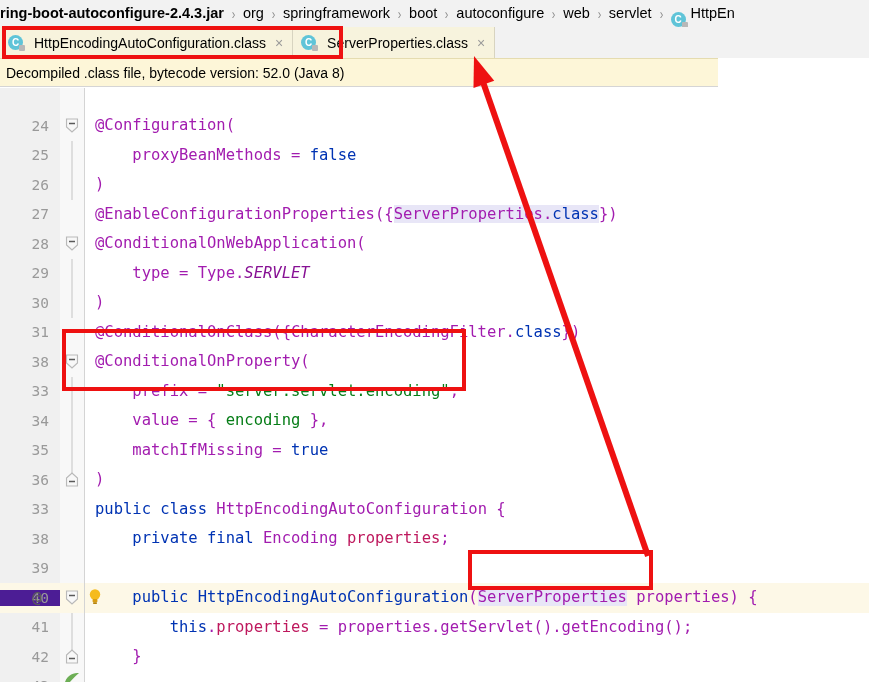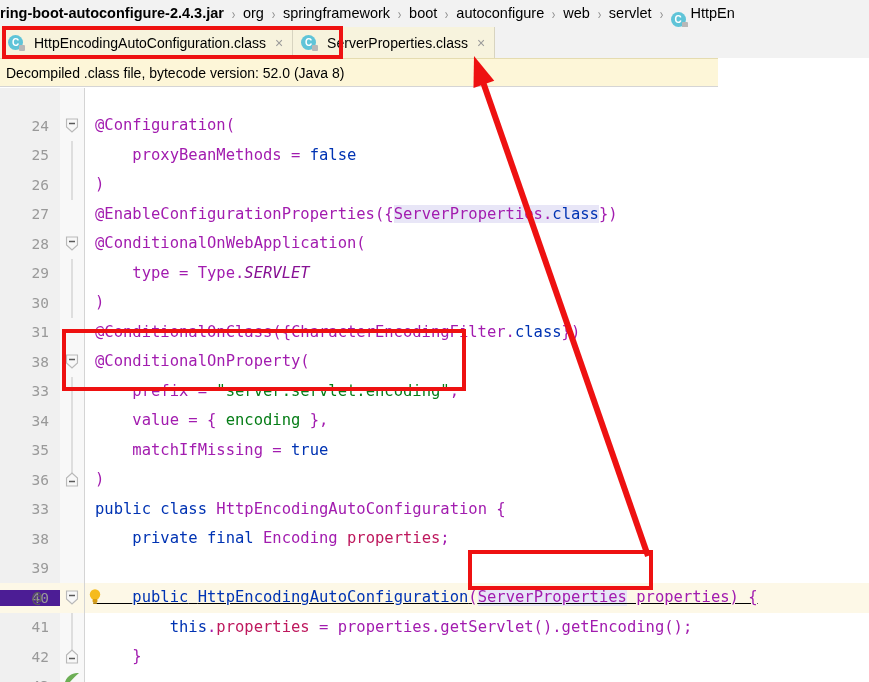--- a/index.html
+++ b/index.html
@@ -323,21 +323,21 @@
         <div class="row"><div class="linenum-box">33</div><div class="fold-box"></div><div class="code"><span class="kw">public</span><span class="ident"> </span><span class="kw">class</span><span class="ident"> HttpEncodingAutoConfiguration {</span></div></div>
         <div class="row"><div class="linenum-box">38</div><div class="fold-box"></div><div class="code"><span class="ident">    </span><span class="kw">private</span><span class="ident"> </span><span class="kw">final</span><span class="ident"> Encoding </span><span class="field">properties</span><span class="ident">;</span></div></div>
         <div class="row"><div class="linenum-box">39</div><div class="fold-box"></div><div class="code"><span class="ident"></span></div></div>
         <div class="row highlight"><div class="linenum-box" style="background: #4c1d95;">40</div><span class="at-marker">@</span><div class="fold-box" style="background: rgb(253, 248, 231);"><svg class="fold-start" viewBox="0 0 13 15">
               <path d="M1 1 H12 V9 L6.5 14 L1 9 Z" fill="#f8f8f8" stroke="#b9b9b9" stroke-width="1.2"></path>
               <line x1="3.5" y1="5.5" x2="9.5" y2="5.5" stroke="#5a5a5a" stroke-width="1.3"></line>
             </svg></div><span class="bulb"><svg viewBox="0 0 14 18" width="14" height="18">
               <circle cx="7" cy="6.5" r="5.2" fill="#f5bb1d"></circle>
               <rect x="4.6" y="11" width="4.8" height="3.2" rx="0.7" fill="#d79c12"></rect>
               <rect x="5" y="14.3" width="4" height="1.6" rx="0.7" fill="#b5830c"></rect>
-            </svg></span><div class="code" style="background: rgb(253, 248, 231); text-decoration: underline;"><span class="ident">    </span><span class="kw">public</span><span class="ident"> </span><span class="kw">HttpEncodingAutoConfiguration</span><span class="ident">(</span><span class="ident hl">ServerProperties</span><span class="ident"> properties) {</span></div></div>
+            </svg></span><div class="code" style="background: rgb(253, 248, 231);"><span class="ident">    </span><span class="kw">public</span><span class="ident"> </span><span class="kw">HttpEncodingAutoConfiguration</span><span class="ident">(</span><span class="ident hl">ServerProperties</span><span class="ident"> properties) {</span></div></div>
         <div class="row"><div class="linenum-box">41</div><div class="fold-box"><div class="fold-line"></div></div><div class="code"><span class="ident">        </span><span class="kw">this</span><span class="ident">.</span><span class="field">properties</span><span class="ident"> = properties.getServlet().getEncoding();</span></div></div>
         <div class="row"><div class="linenum-box">42</div><div class="fold-box"><div class="fold-line" style="bottom:50%"></div><svg class="fold-end" viewBox="0 0 13 15">
               <path d="M1 14 H12 V6 L6.5 1 L1 6 Z" fill="#f8f8f8" stroke="#b9b9b9" stroke-width="1.2"></path>
               <line x1="3.5" y1="9.5" x2="9.5" y2="9.5" stroke="#5a5a5a" stroke-width="1.3"></line>
             </svg></div><div class="code"><span class="ident">    }</span></div></div>
         <div class="row"><div class="linenum-box">43</div><div class="fold-box"></div><div class="code"><span class="ident"></span></div></div>
       </div>
   </div>
 
   <svg class="green-marker" viewBox="0 0 16 12">

